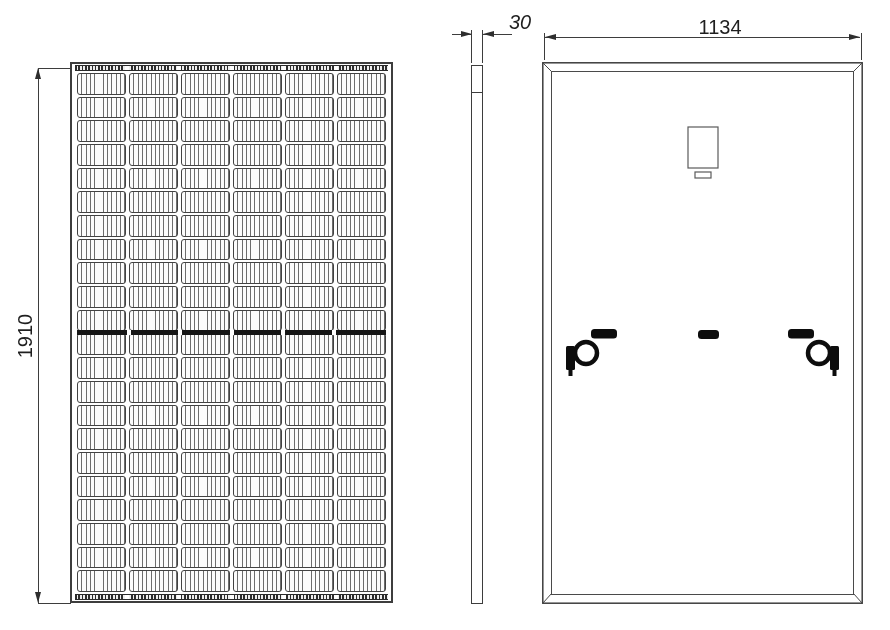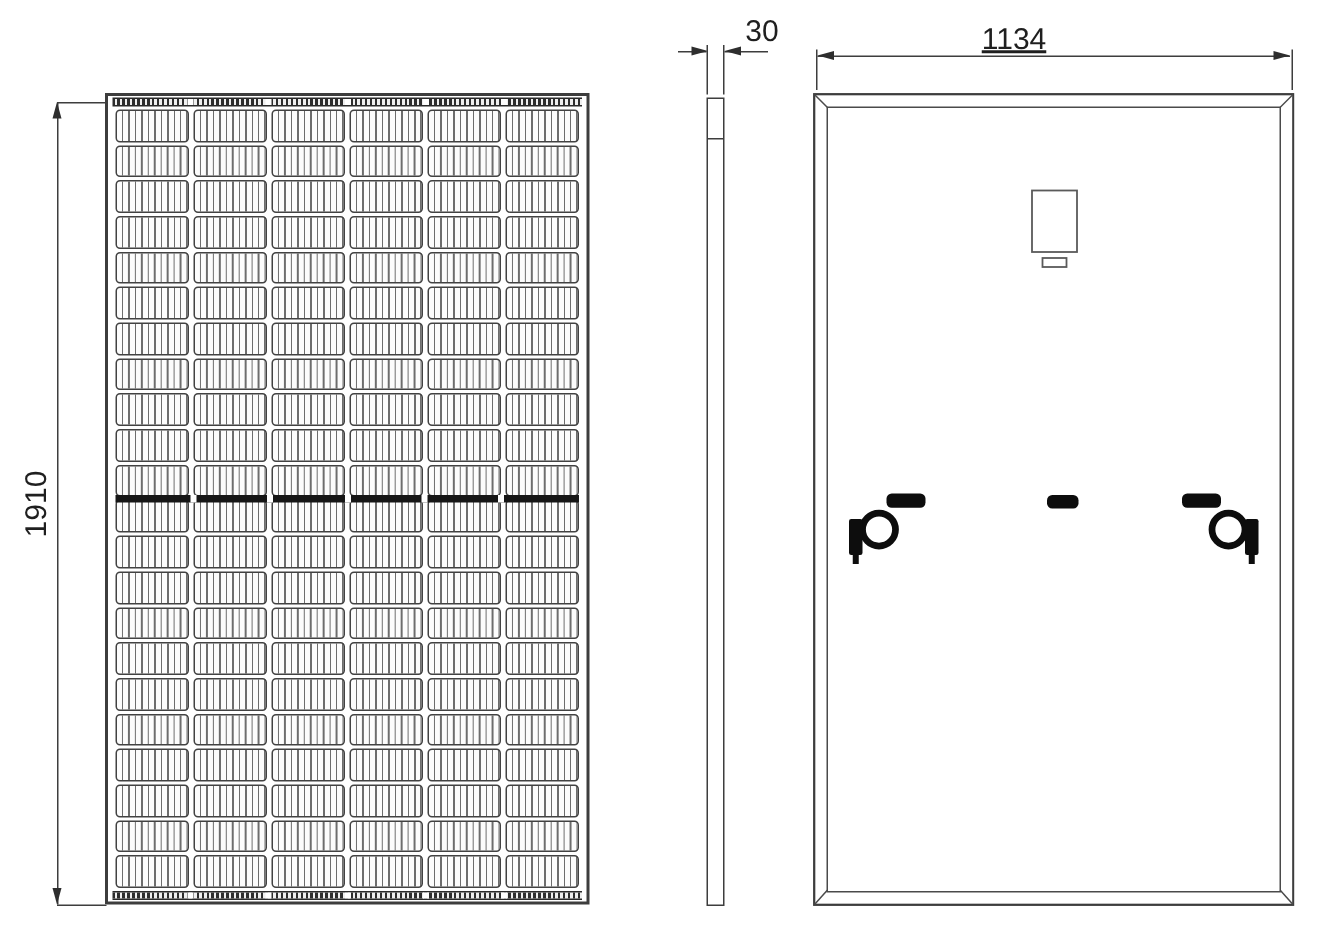--- a/index.html
+++ b/index.html
@@ -203,34 +203,34 @@
           <div class="notch" style="left: calc(16.667% - 2px);"></div>
           <div class="notch" style="left: calc(33.333% - 2px);"></div>
           <div class="notch" style="left: calc(50% - 2px);"></div>
           <div class="notch" style="left: calc(66.667% - 2px);"></div>
           <div class="notch" style="left: calc(83.333% - 2px);"></div>
         </div>
     </div>
   </div>
 
   <div>
-    <div class="dim-label" style="left:508px;top:22px;">30</div>
+    <div class="dim-label" style="left:520px;top:22px;font-style:italic;">30</div>
     <div class="line" style="left:452px;top:34px;width:19px;height:1px;"></div>
     <div class="line" style="left:483px;top:34px;width:29px;height:1px;"></div>
     <div class="arr right" style="left:461px;top:30.5px;"></div>
     <div class="arr left" style="left:483px;top:30.5px;"></div>
     <div class="line" style="left:471px;top:30px;width:1px;height:33px;"></div>
     <div class="line" style="left:482px;top:30px;width:1px;height:33px;"></div>
     <div class="side-bar">
       <div class="side-seam"></div>
     </div>
   </div>
 
   <div>
-    <div class="dim-label" style="left:676px;top:27px;text-decoration:underline;">1134</div>
+    <div class="dim-label" style="left:720px;top:27px;">1134</div>
     <div class="line" style="left:545px;top:37px;width:315px;height:1px;"></div>
     <div class="arr left" style="left:545px;top:33.5px;"></div>
     <div class="arr right" style="left:849px;top:33.5px;"></div>
     <div class="line" style="left:544px;top:33px;width:1px;height:27px;"></div>
     <div class="line" style="left:861px;top:33px;width:1px;height:27px;"></div>
 
     <svg class="abs" style="left:542px;top:62px;" width="321" height="542" viewBox="0 0 321 542">
 
       <rect x="0.8" y="0.8" width="319.4" height="540.4" fill="#ffffff" stroke="#3d3d3d" stroke-width="1.5"></rect>
 

